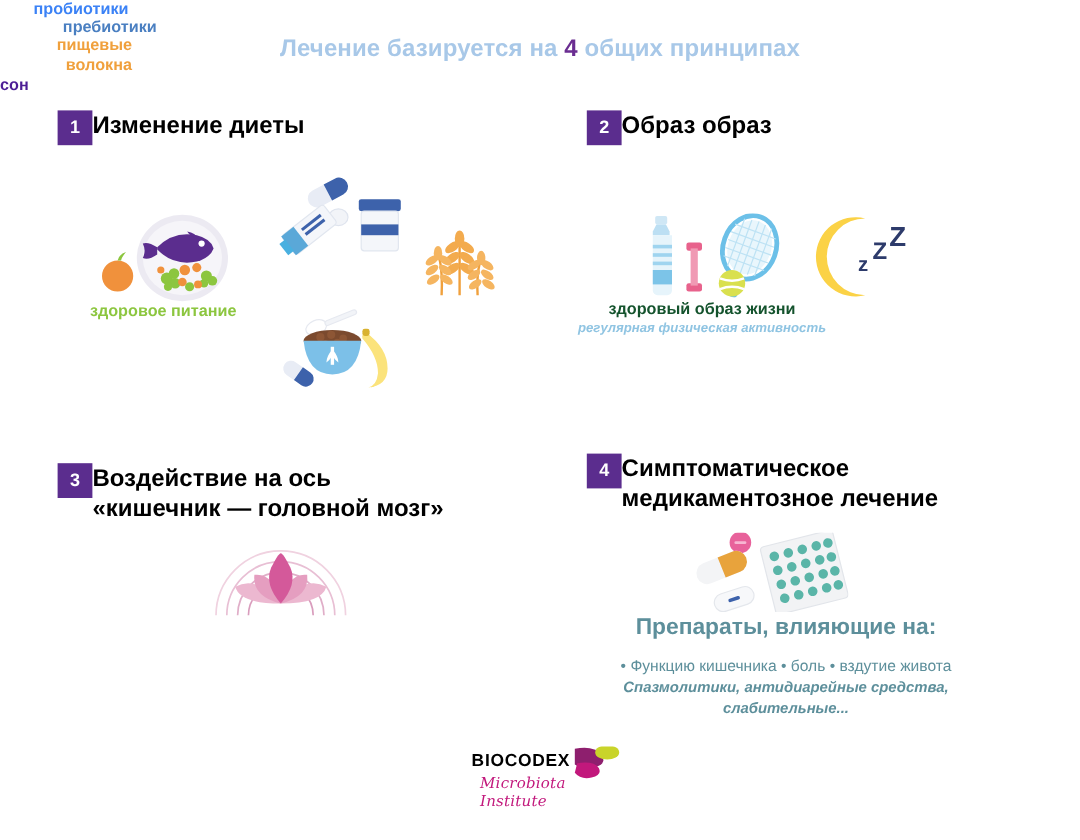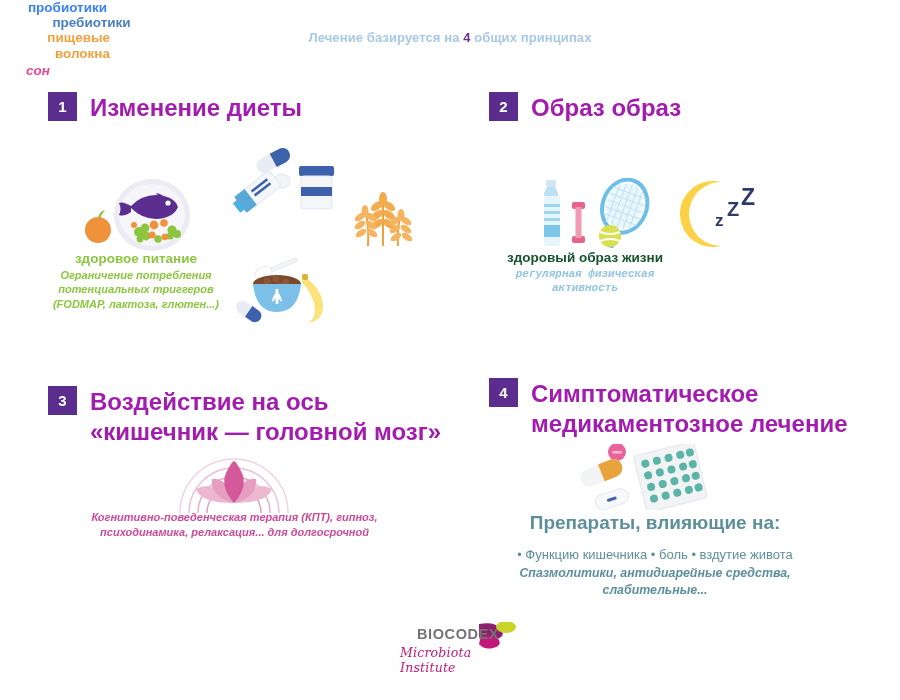--- a/index.html
+++ b/index.html
@@ -9,39 +9,38 @@
     font-family:"Liberation Sans","DejaVu Sans",sans-serif;
     overflow:hidden;
     position:relative;
   }
   .page{position:relative;width:900px;height:700px;}
 
   
   .title{
     position:absolute;left:0;top:30px;width:900px;
     text-align:center;
-    font-size:13px;font-weight:bold;
+    font-size:20px;font-weight:bold;
     color:#a8c8e8;
     letter-spacing:.1px;
   }
   .title .hl{color:#6a2d91;}
 
   
   .sec-head{position:absolute;display:flex;align-items:flex-start;}
   .badge{
     width:29px;height:29px;flex:0 0 29px;
     background:#5b2d8e;color:#ffffff;
     font-size:15px;font-weight:bold;
     display:flex;align-items:center;justify-content:center;
     line-height:1;
   }
   .sec-title{
-    margin-left:13px;
-    color:#a21caf;
-    font-size:24px;font-weight:bold;
+    color:#000000;
+    font-size:20px;font-weight:bold;
     line-height:1.25;
     white-space:pre-line;
     margin-top:1px;
   }
 
   #head1{left:48px;top:92px;}
   #head2{left:489px;top:92px;}
   #head3{left:48px;top:386px;}
   #head4{left:489px;top:378px;}
 
@@ -58,45 +57,44 @@
   #cap-probio{left:214px;top:213px;width:135px;
     color:#3b82f6;font-size:13.5px;font-weight:bold;text-align:center;}
   #cap-prebio{left:214px;top:324px;width:135px;
     color:#4a7fc1;font-size:13.5px;font-weight:bold;text-align:center;margin-left:24px;}
   #cap-fiber{left:325px;top:251px;width:110px;
     color:#f0a03c;font-size:13.5px;font-weight:bold;text-align:right;line-height:1.22;}
 
   
   #cap-life{left:480px;top:249px;width:210px;}
   #cap-life .main{color:#14532d;font-size:13.5px;}
-  #cap-life .sub{color:#8fc4e2;font-family:Liberation Mono, monospace;}
+  #cap-life .sub{color:#8fc4e2;}
   #cap-sleep{left:672px;top:249px;width:76px;
-    color:#ec4899;font-size:13.5px;font-weight:bold;text-align:center;font-style:italic;}
+    color:#4c1d95;font-size:13.5px;font-weight:bold;}
 
   
   #cap-psy{left:62px;top:510px;width:345px;max-height:64px;overflow:hidden;}
   #cap-psy .main{color:#a9307e;font-size:13.3px;}
   #cap-psy .sub{color:#cf4a96;}
 
   
   #cap-drug{left:470px;top:510px;width:370px;}
   #cap-drug .main{color:#5d8f9b;font-size:19px;}
   #cap-drug .bullets{color:#5d8f9b;font-size:13px;margin-top:11px;}
   #cap-drug .sub{color:#5d8f9b;margin-top:2px;font-size:12.4px;}
 
   
   .icon-abs{position:absolute;}
 
   
   #logo{position:absolute;left:393px;top:622px;width:125px;height:46px;}
   .logo-word{
     position:absolute;left:0;top:4px;
-    font-size:14.5px;font-weight:bold;color:#737373;
+    font-size:14.5px;font-weight:bold;color:#000000;
     letter-spacing:.6px;
-    margin-left:24px;
   }
   .logo-script{
     position:absolute;left:7px;top:23px;
     font-family:"DejaVu Serif",serif;
     font-style:italic;font-size:12.5px;color:#c2187c;
     letter-spacing:.2px;
   }
 </style>
 </head>
 <body>
@@ -367,36 +365,34 @@
             <circle cx="108" cy="50" r="4"></circle>
             <circle cx="120" cy="50" r="4"></circle>
             <circle cx="130" cy="50" r="4"></circle>
         </g>
       </g>
     </svg>
   </div>
 
   <div class="cap" id="cap-food">
     <div class="main">здоровое питание</div>
-    <div class="sub">Ограничение потребления потенциальных триггеров (FODMAP, лактоза, глютен...)</div>
   </div>
 
   <div id="cap-probio">пробиотики</div>
   <div id="cap-prebio">пребиотики</div>
   <div id="cap-fiber">пищевые волокна</div>
 
   <div class="cap" id="cap-life">
     <div class="main">здоровый образ жизни</div>
     <div class="sub">регулярная физическая активность</div>
   </div>
 
   <div id="cap-sleep">сон</div>
 
   <div class="cap" id="cap-psy">
-    <div class="sub">Когнитивно-поведенческая терапия (КПТ), гипноз, психодинамика, релаксация... для долгосрочной</div>
   </div>
 
   <div class="cap" id="cap-drug">
     <div class="main">Препараты, влияющие на:</div>
     <div class="bullets">• Функцию кишечника • боль • вздутие живота</div>
     <div class="sub">Спазмолитики, антидиарейные средства, слабительные...</div>
   </div>
 
   <div id="logo">
     <svg width="125" height="46" viewBox="0 0 125 46" style="position:absolute;left:0;top:0;">

